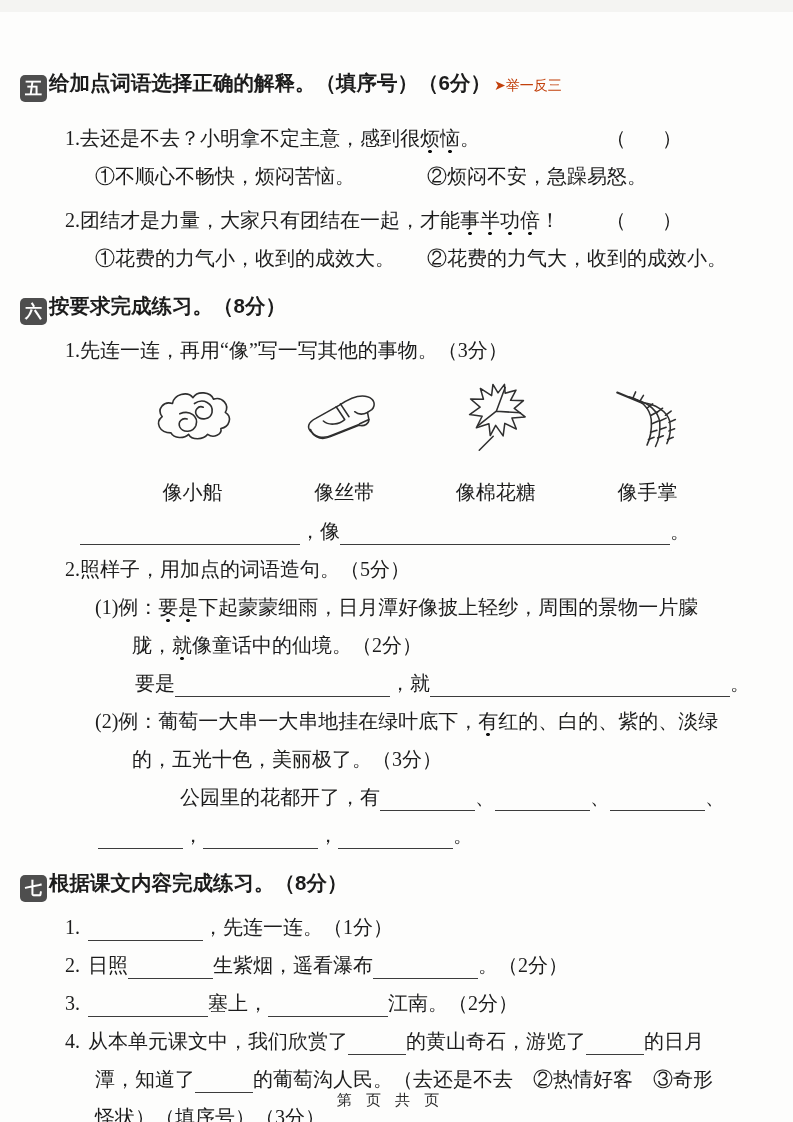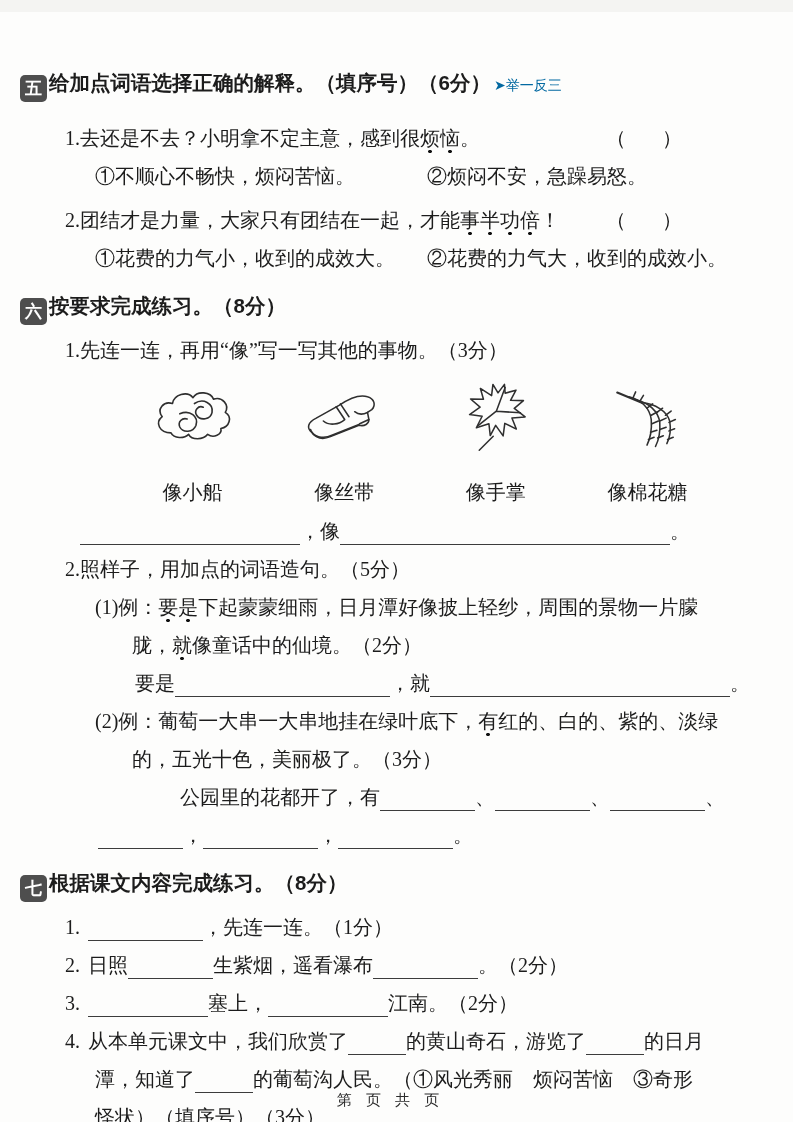--- a/index.html
+++ b/index.html
@@ -14,21 +14,21 @@
   .sec { margin-top:10px; }
   .badge {
     display:inline-block; width:27px; height:27px; background:#4e4e4e; color:#ffffff;
     border-radius:5px; text-align:center; line-height:27px; font-size:17px; font-weight:bold;
     font-family:"Liberation Sans","DejaVu Sans",sans-serif; vertical-align:-4px;
   }
   .sec-title {
     font-weight:bold; font-size:20.5px; margin-left:2px;
     font-family:"Liberation Sans","DejaVu Sans",sans-serif;
   }
-  .tag { color:#0369a1; font-size:14px; margin-left:3px; font-family:"Liberation Sans",sans-serif; }
+  .tag { color:#c2410c; font-size:14px; margin-left:3px; font-family:"Liberation Sans",sans-serif; }
   .qnum { margin-right:8px; }
   .qline { padding-left:45px; }
   .sub { padding-left:75px; }
   .hang { padding-left:112px; }
   .bracket { position:absolute; right:83px; top:0; letter-spacing:8px; }
   .opt1 { display:inline-block; min-width:332px; }
   .blank { display:inline-block; border-bottom:1.5px solid #3c3c3c; height:26px; vertical-align:-7px; }
   .w55 { width:58px; } .w85 { width:85px; } .w95 { width:95px; } .w105 { width:105px; }
   .w115 { width:115px; } .w120 { width:120px; } .w215 { width:215px; } .w220 { width:220px; }
   .w300 { width:300px; } .w330 { width:330px; }
@@ -121,22 +121,22 @@
           <path d="M64 50 l8 -6 M68 62 l9 -4 M68 74 l9 -3 M65 86 l8 -3"></path>
           <path d="M76 54 l8 -6 M81 64 l9 -4 M81 76 l8 -3 M79 88 l8 -3"></path>
           <path d="M30 30 l4 -9 M40 34 l5 -8"></path>
         </svg>
       </div>
     </div>
 
     <div class="pic-labels">
       <span>像小船</span>
       <span>像丝带</span>
+      <span>像棉花糖</span>
       <span>像手掌</span>
-      <span>像棉花糖</span>
     </div>
 
     <div class="line gap6" style="padding-left:60px">
       <span class="blank w220"></span><span>，像</span><span class="blank w330"></span><span>。</span>
     </div>
 
     <div class="line qline">
       <span>2.</span><span>照样子，用加点的词语造句。（5分）</span>
     </div>
 
@@ -173,21 +173,21 @@
     <div class="line qline">
       <span class="qnum">2.</span><span>日照</span><span class="blank w85"></span><span>生紫烟，遥看瀑布</span><span class="blank w105"></span><span>。（2分）</span>
     </div>
     <div class="line qline">
       <span class="qnum">3.</span><span class="blank w120"></span><span>塞上，</span><span class="blank w120"></span><span>江南。（2分）</span>
     </div>
     <div class="line qline">
       <span class="qnum">4.</span><span>从本单元课文中，我们欣赏了</span><span class="blank w55"></span><span>的黄山奇石，游览了</span><span class="blank w55"></span><span>的日月</span>
     </div>
     <div class="line sub">
-      <span>潭，知道了</span><span class="blank w55"></span><span>的葡萄沟人民。（①风光秀丽　烦闷苦恼　③奇形</span>
+      <span>潭，知道了</span><span class="blank w55"></span><span>的葡萄沟人民。（去还是不去　②热情好客　③奇形</span>
     </div>
     <div class="line sub">
       <span>怪状）（填序号）（3分）</span>
     </div>
 
   </div>
 
   <div class="footer">第 页 共 页</div>
 </div>
 

